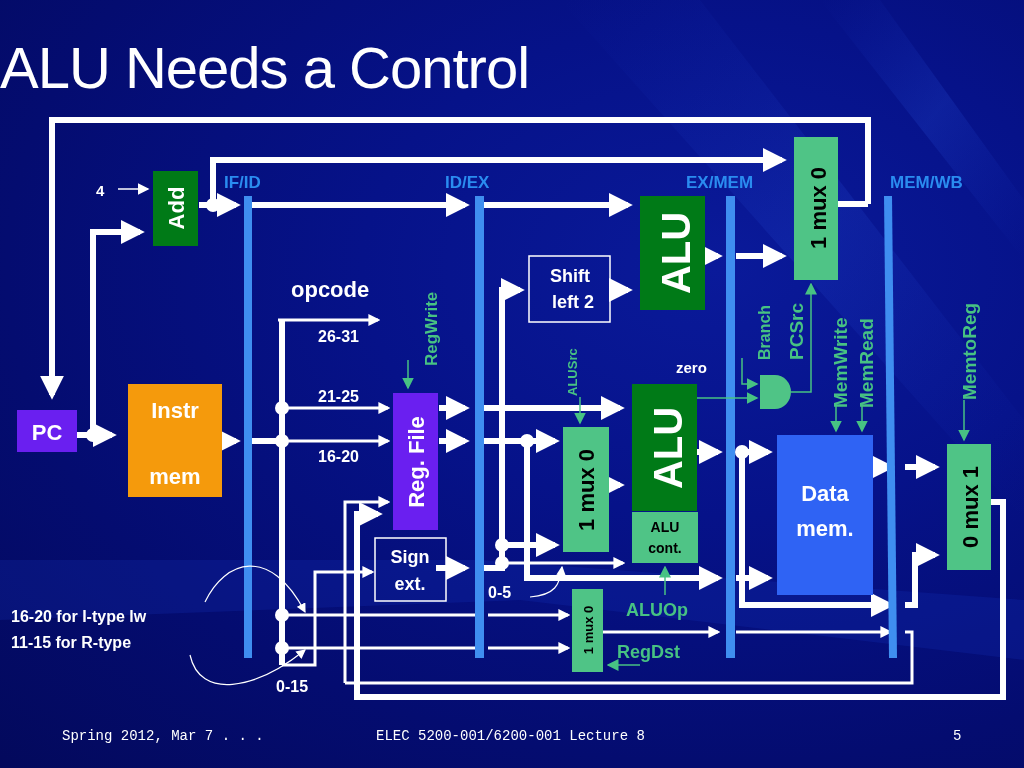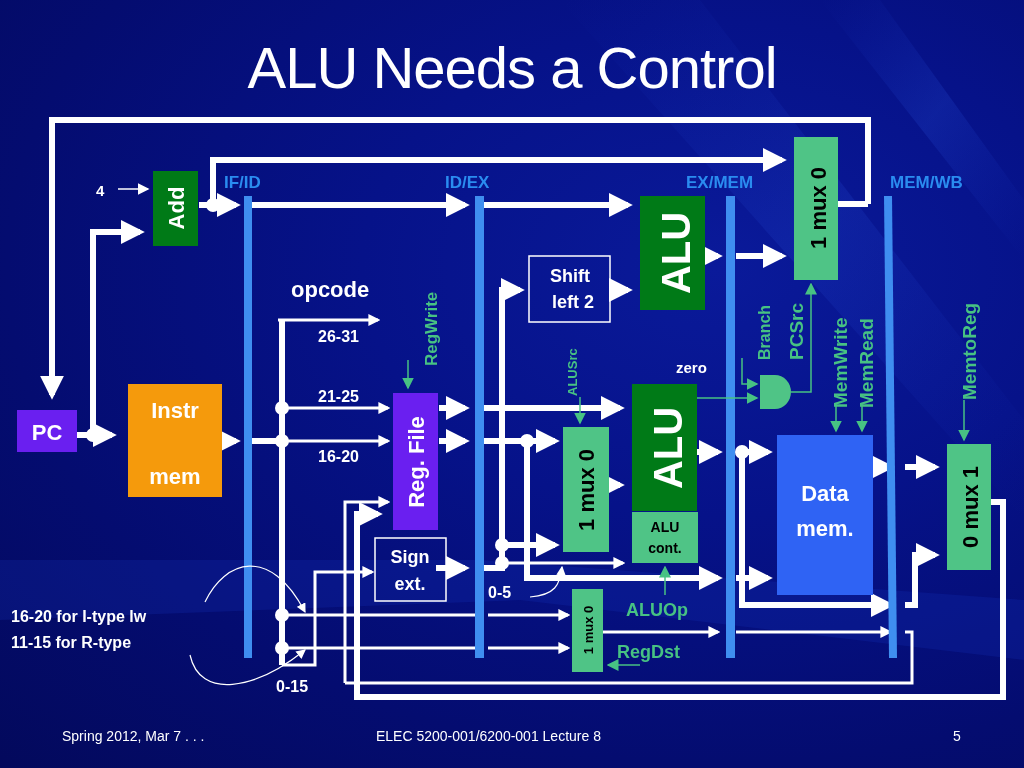--- a/index.html
+++ b/index.html
@@ -4,25 +4,25 @@
 <style>
   html, body { margin: 0; padding: 0; }
   body {
     width: 1024px; height: 768px; overflow: hidden; position: relative;
     background: radial-gradient(ellipse at 70% 35%, #0a1a9a 0%, #061289 35%, #040c70 70%, #03095c 100%);
     font-family: "Liberation Sans", sans-serif;
   }
   .streak { position: absolute; pointer-events: none; }
   #title {
     position: absolute; left: 0; width: 1024px; top: 34px;
-    text-align: center; color: #fff; font-size: 58px; letter-spacing: -1px;
+    color: #fff; font-size: 58px; letter-spacing: -1px;
     font-family: "Liberation Sans", sans-serif;
   }
   #diagram { position: absolute; left: 0; top: 0; }
-  .footer { position: absolute; top: 728px; color: #fff; font-size: 14px; font-family: Liberation Sans, sans-serif; }
+  .footer { position: absolute; top: 728px; color: #fff; font-size: 14px; font-family: Liberation Mono, monospace; }
   #footer-left { left: 62px; }
   #footer-center { left: 376px; }
   #footer-right { left: 953px; }
   svg text { font-family: "Liberation Sans", sans-serif; font-weight: bold; }
 </style>
 </head>
 <body>
 
 <svg class="streak" width="1024" height="768">
   <defs>

